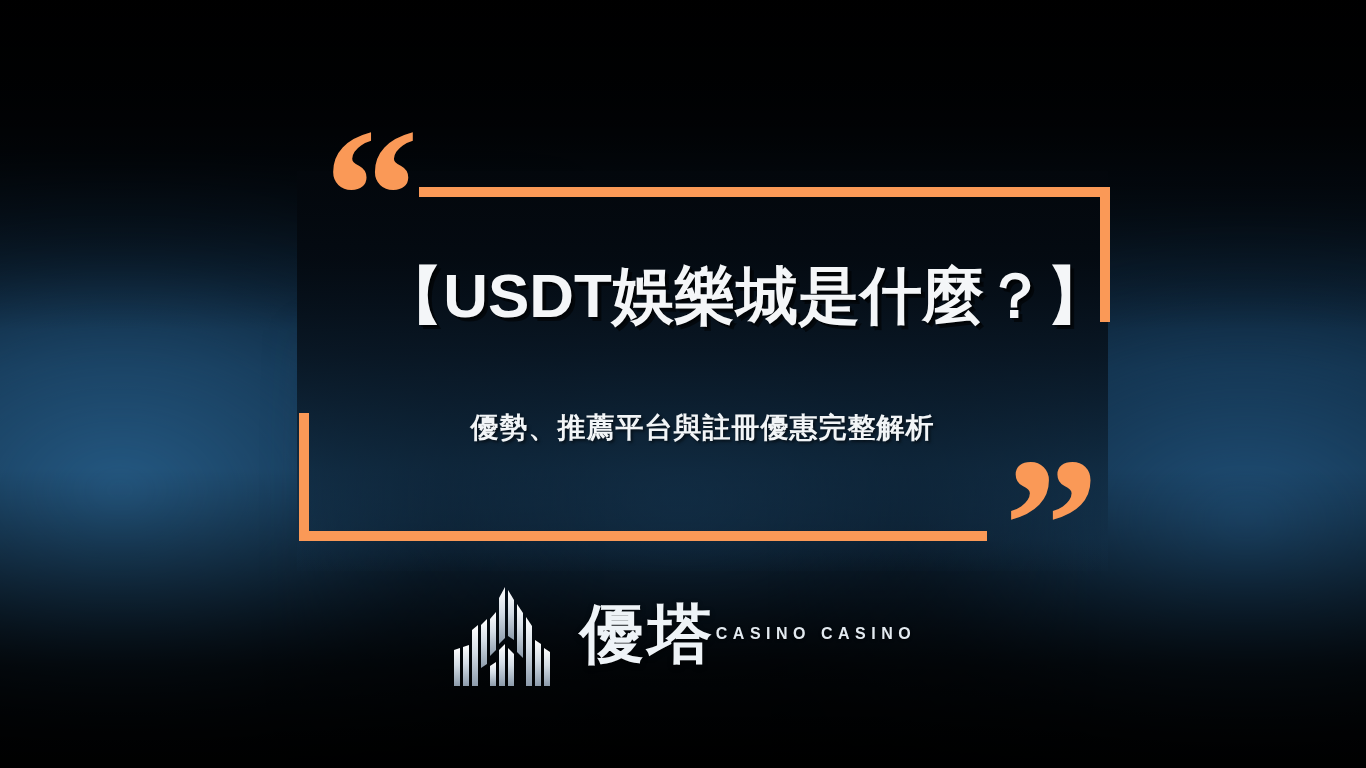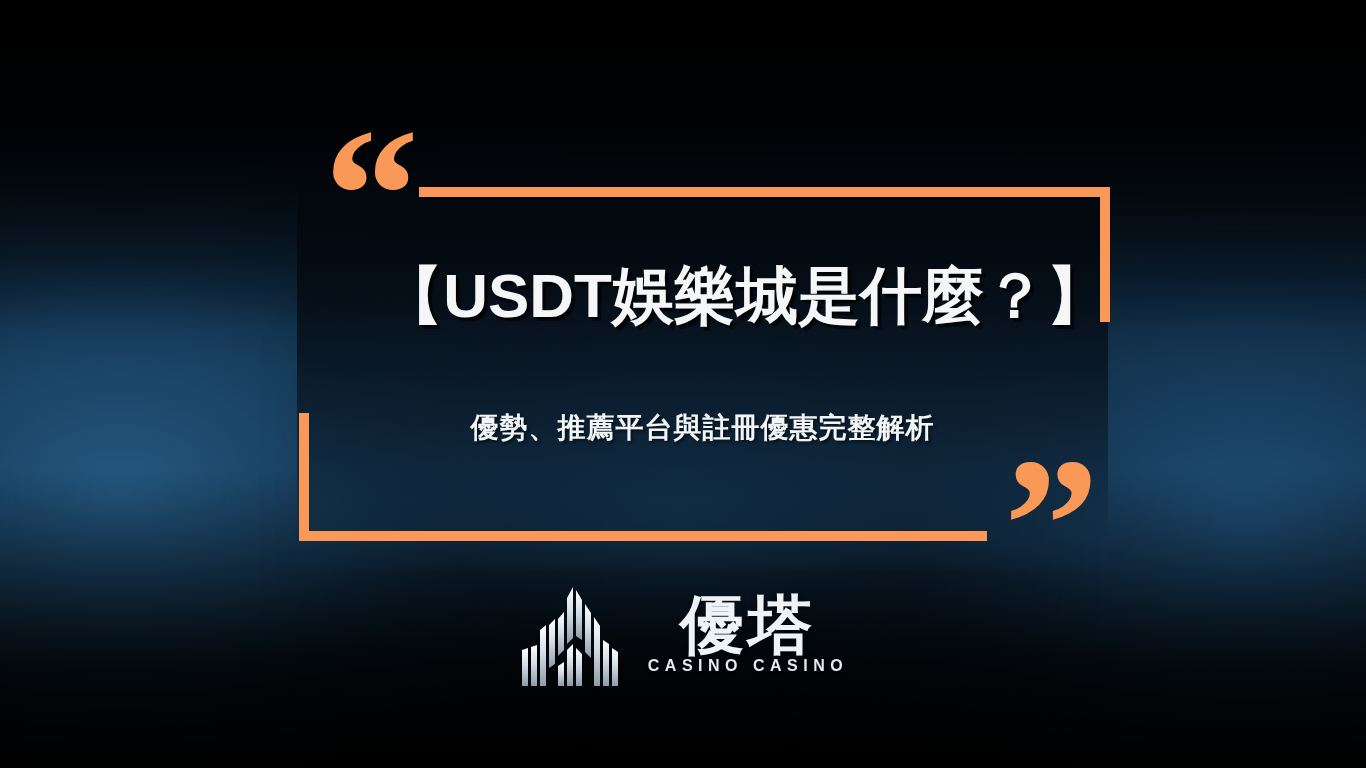--- a/index.html
+++ b/index.html
@@ -215,21 +215,21 @@
     gap: 22px;
   }
   .logo-mark {
     width: 108px;
     height: 112px;
     flex: 0 0 auto;
     display: block;
   }
   .logo-text-block {
     display: flex;
-    flex-direction: column;
+    flex-direction: row;
     align-items: center;
   }
   .logo-cn {
     font-size: 64px;
     font-weight: 700;
     color: #eef3f7;
     line-height: 1;
     letter-spacing: 4px;
     white-space: nowrap;
     text-shadow: 0 2px 5px rgba(0,0,0,0.6);

